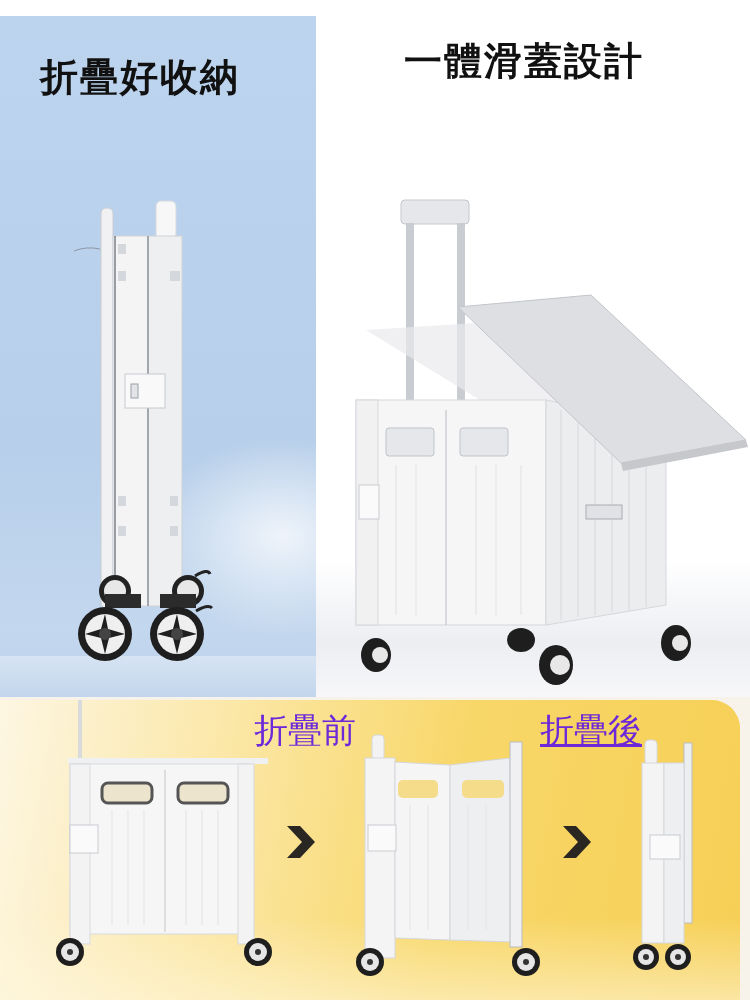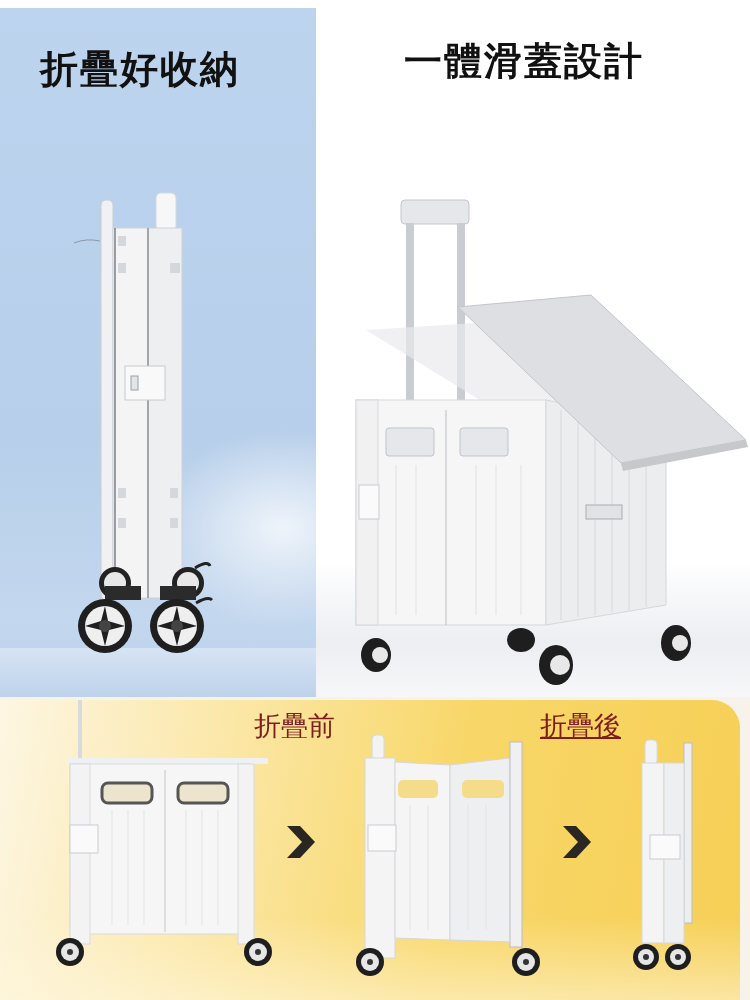--- a/index.html
+++ b/index.html
@@ -1,38 +1,38 @@
 <!DOCTYPE html>
 <html><head>
 <meta charset="utf-8">
 <style>
   *{margin:0;padding:0;box-sizing:border-box;}
   html,body{width:750px;height:1000px;overflow:hidden;background:#fff;}
   body{position:relative;font-family:"DejaVu Sans","Liberation Sans",sans-serif;}
 
   .panel{position:absolute;overflow:hidden;}
-  #p-left{left:0;top:8px;width:316px;height:718px;
+  #p-left{left:0;top:16px;width:316px;height:718px;
     background:linear-gradient(180deg,#bcd4ee 0%,#b7cfea 60%,#c3d7ee 85%,#b9d0ea 100%);}
   #p-left .mist{position:absolute;left:150px;top:420px;width:220px;height:200px;
     background:radial-gradient(ellipse at 60% 50%,rgba(255,255,255,.75),rgba(255,255,255,0) 70%);}
   #p-left .floor{position:absolute;left:0;top:640px;width:316px;height:57px;
     background:linear-gradient(180deg,rgba(255,255,255,.35),rgba(180,200,230,.2));}
   #p-right{left:316px;top:0;width:434px;height:697px;background:#fff;text-align:center;}
   #p-right .floor{position:absolute;left:0;top:560px;width:434px;height:137px;
     background:linear-gradient(180deg,#fff 0%,#eceef2 60%,#f7f7f9 100%);}
   #p-bottom{left:0;top:697px;width:750px;height:303px;background:#f7f3ea;}
   #p-bottom .bg{position:absolute;left:0;top:3px;width:740px;height:300px;border-top-right-radius:28px;
     background:linear-gradient(100deg,#fdf6e2 0%,#fbe7a6 30%,#f8d769 60%,#f6cf55 100%);}
   #p-bottom .floor{position:absolute;left:0;top:220px;width:740px;height:83px;
     background:linear-gradient(180deg,rgba(255,255,255,0),rgba(255,248,225,.55));}
 
   .heading{position:absolute;font-weight:bold;font-size:38px;color:#111;letter-spacing:2px;white-space:nowrap;}
   #h-left{left:40px;top:36px;}
   #h-right{left:404px;top:36px;}
-  .label{position:absolute;font-size:27px;color:#7f1d1d;white-space:nowrap;text-align:right;}
+  .label{position:absolute;font-size:34px;color:#6d28d9;white-space:nowrap;text-align:right;}
   #l-before{left:254px;top:708px;}
   #l-after{left:540px;top:708px;text-decoration:underline;}
 
   .arrow{position:absolute;width:28px;height:32px;}
   #arrow-1{left:287px;top:826px;}
   #arrow-2{left:563px;top:826px;}
 
   svg{display:block;}
   .abs{position:absolute;}
 </style>

